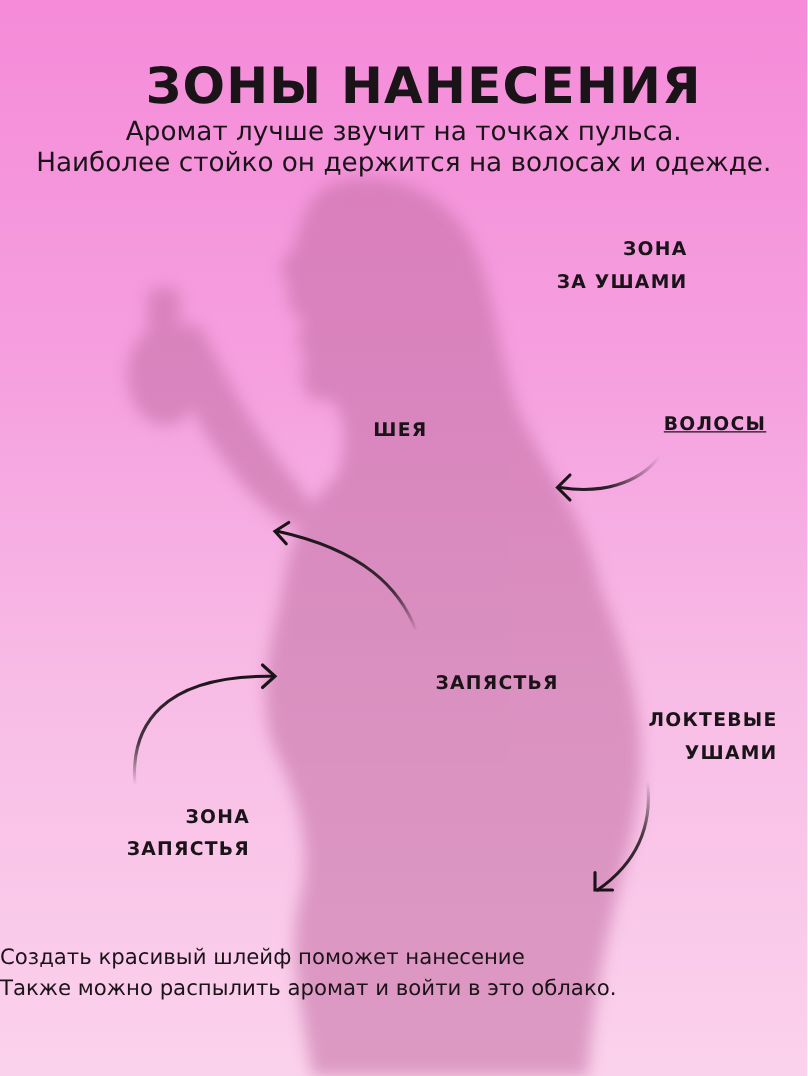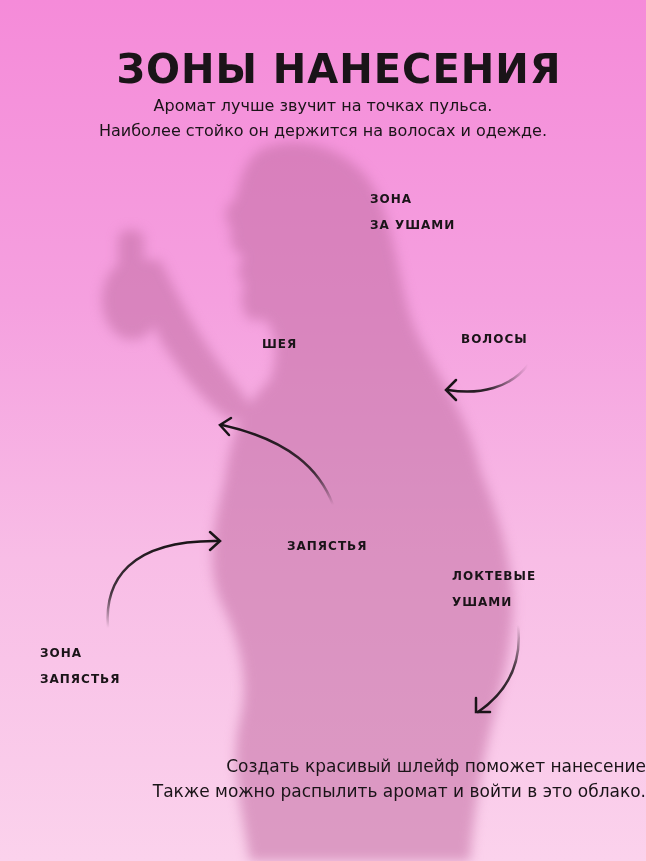--- a/index.html
+++ b/index.html
@@ -9,30 +9,30 @@
     background: linear-gradient(180deg, #f58bd9 0%, #f5a0df 35%, #f8bde6 65%, #fbd2ec 100%);
     font-family: "DejaVu Sans", sans-serif; color: #1a1418;
   }
   .silhouette { position: absolute; left: 0; top: 0; width: 646px; height: 861px; filter: blur(6px); }
   .title {
     position: absolute; top: 30px; left: 0; width: 646px; text-align: center;
     font-size: 40px; font-weight: bold; letter-spacing: 1px; margin: 16px;
   }
   .subtitle {
     position: absolute; top: 93px; left: 0; width: 646px; text-align: center;
-    font-size: 16px; line-height: 25px; margin: 0;
+    font-size: 21px; line-height: 25px; margin: 0;
   }
   .subtitle span, .footer span { display: block; }
   .label {
-    position: absolute; font-weight: bold; font-size: 12px; line-height: 26px;
-    text-align: left; letter-spacing: 1px;
+    position: absolute; font-weight: bold; font-size: 15px; line-height: 26px;
+    text-align: right; letter-spacing: 1px;
   }
   .label span { display: block; }
   .footer {
-    position: absolute; top: 754px; left: 0; width: 646px; text-align: right;
+    position: absolute; top: 754px; left: 0; width: 646px; text-align: left;
     font-size: 17px; line-height: 25px; margin: 0;
   }
   svg.arrows { position: absolute; left: 0; top: 0; }
 </style>
 </head>
 <body>
 
 <div class="page">
 
   <svg class="silhouette" viewBox="0 0 646 861" width="646" height="861">
@@ -56,21 +56,21 @@
 
   <div class="label" style="left:370px; top:186px; width:180px;">
     <span>ЗОНА</span>
     <span>ЗА УШАМИ</span>
   </div>
 
   <div class="label" style="left:262px; top:331px; width:80px;">
     <span>ШЕЯ</span>
   </div>
 
-  <div class="label" style="left:461px; top:326px; width:140px;">
+  <div class="label" style="left:473px; top:326px; width:140px;text-decoration:underline;">
     <span>ВОЛОСЫ</span>
   </div>
 
   <div class="label" style="left:287px; top:533px; width:160px;">
     <span>ЗАПЯСТЬЯ</span>
   </div>
 
   <div class="label" style="left:452px; top:563px; width:170px;">
     <span>ЛОКТЕВЫЕ</span>
     <span>УШАМИ</span>

